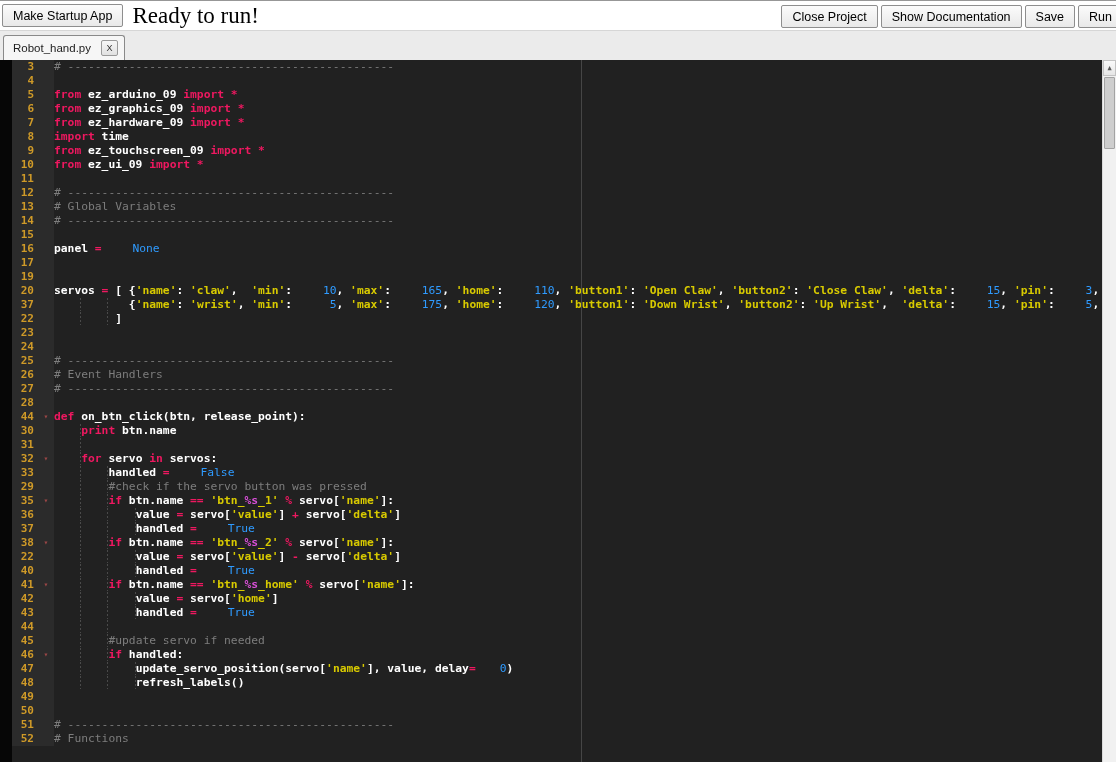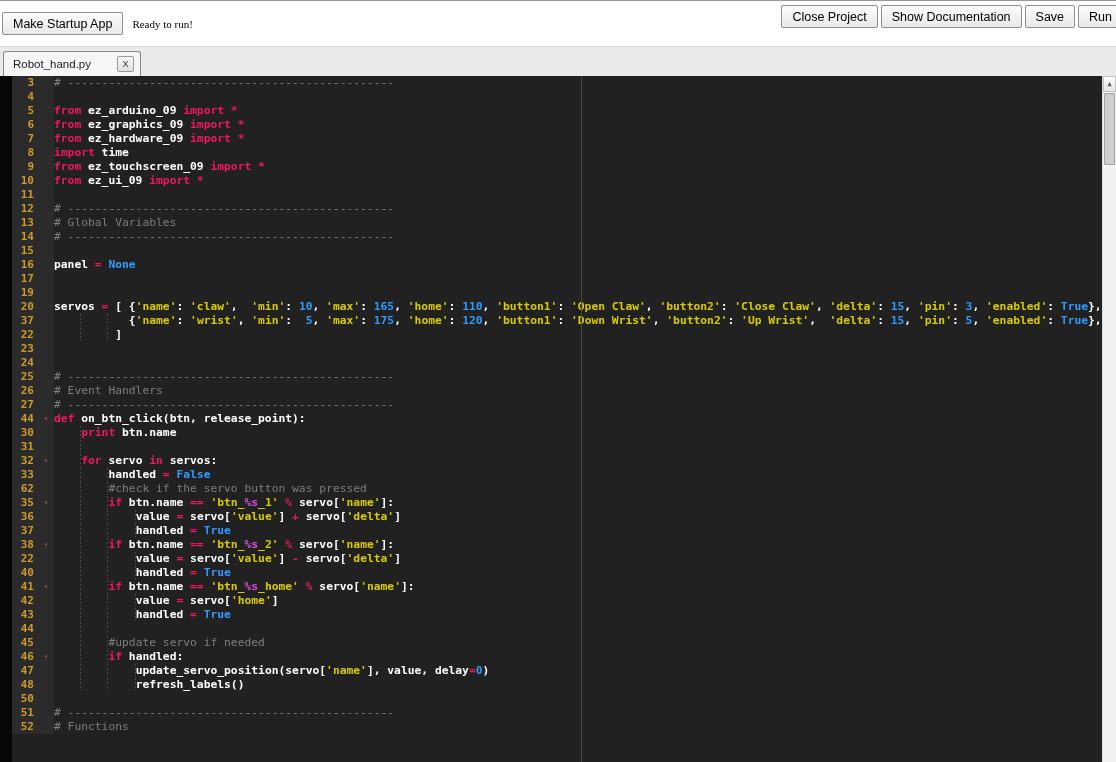--- a/index.html
+++ b/index.html
@@ -4,33 +4,33 @@
 <style>
   :root{
     --ed-bg:#212121; --gut-bg:#2b2b2b; --strip:#060606; --ln:#cf9a28;
     --cm:#7d7d7d; --kw:#ee1860; --str:#d8ca00; --num:#2f9bff; --fmt:#d84fd8;
     --pl:#ffffff; --guide:#4a4a4a; --margin:#464646; --fold:#9c4747;
   }
   *{margin:0;padding:0;box-sizing:border-box;}
   html,body{width:1116px;height:762px;overflow:hidden;background:#fff;
     font-family:"Liberation Sans",sans-serif;}
   
-  .toolbar{height:47px;background:#ffffff;border-top:1px solid #979797;
+  .toolbar{height:31px;background:#ffffff;border-top:1px solid #979797;
     border-bottom:1px solid #d6d6d6;display:flex;align-items:center;
     padding-left:2px;position:relative;overflow:hidden;}
   .btn{font-family:"Liberation Sans",sans-serif;font-size:12.5px;color:#000;
     background:linear-gradient(#fbfbfb,#e9e9e9);border:1px solid #8e8e8e;
     border-radius:2px;padding:0 10px;height:23px;cursor:default;white-space:nowrap;}
-  .status{font-family:"Liberation Serif",serif;font-size:11px;color:#000;margin-left:9px;}
+  .status{font-family:"Liberation Serif",serif;font-size:23px;color:#000;margin-left:9px;}
   .toolbar-right{position:absolute;right:-7px;top:4px;display:flex;gap:3px;}
   
   .tabbar{height:29px;background:#ebebeb;position:relative;}
   .tab{position:absolute;left:3px;bottom:0;height:25px;background:#f6f6f6;
     border:1px solid #898989;border-bottom:none;border-radius:3px 3px 0 0;
-    display:flex;align-items:center;padding:0 6px 0 9px;gap:26px;}
+    display:flex;align-items:center;padding:0 6px 0 9px;gap:10px;}
   .tab-label{font-size:11.5px;color:#222;}
   .tab-close{width:17px;height:16px;border:1px solid #9a9a9a;border-radius:2px;
     background:linear-gradient(#f7f7f7,#e1e1e1);font-size:9px;line-height:14px;
     text-align:center;color:#333;}
   
   .editor{position:relative;height:702px;background:var(--ed-bg);overflow:hidden;
     font-family:"DejaVu Sans Mono","Liberation Mono",monospace;
     font-size:11.3px;line-height:14px;}
   .left-strip{position:absolute;left:0;top:0;width:12px;height:100%;background:var(--strip);}
   .lines{position:absolute;left:12px;top:0;right:14px;}
@@ -38,21 +38,21 @@
   .ln{flex:none;width:26px;background:var(--gut-bg);color:var(--ln);text-align:right;
     padding-right:4px;font-size:11px;font-weight:bold;}
   .fold{flex:none;width:16px;background:var(--gut-bg);color:var(--fold);
     font-size:8px;line-height:14px;text-align:center;}
   .code{flex:1;white-space:pre;overflow:hidden;}
   .ind{background-image:linear-gradient(to bottom,var(--guide) 0 2px,transparent 2px 4px);
     background-size:1px 4px;background-repeat:repeat-y;background-position:100% 0;}
   .tk-pl{color:var(--pl);font-weight:bold;}
   .tk-kw,.tk-op{color:var(--kw);font-weight:bold;}
   .tk-str{color:var(--str);font-weight:bold;}
-  .tk-num,.tk-lit{color:var(--num);font-weight:bold;}
+  .tk-num,.tk-lit{color:var(--num);font-weight:normal;margin-left:24px;}
   .tk-fmt{color:var(--fmt);font-weight:bold;}
   .tk-cm{color:var(--cm);font-weight:normal;}
   .margin-line{position:absolute;left:581px;top:0;width:1px;height:100%;
     background:var(--margin);}
   
   .sb{position:absolute;right:0;top:0;width:14px;height:100%;background:#f1f1f1;
     border-left:1px solid #dadada;}
   .sb-up{position:absolute;top:0;left:0;width:13px;height:16px;
     background:linear-gradient(#fafafa,#e6e6e6);border:1px solid #c3c3c3;
     font-size:7px;line-height:14px;text-align:center;color:#5a5a5a;}
@@ -197,20 +197,25 @@
         <span class="ln">26</span>
         <span class="fold"></span>
         <span class="code"><span class="tk-cm"># Event Handlers</span></span>
       </div>
       <div class="row">
         <span class="ln">27</span>
         <span class="fold"></span>
         <span class="code"><span class="tk-cm"># ------------------------------------------------</span></span>
       </div>
       <div class="row">
+        <span class="ln">28</span>
+        <span class="fold"></span>
+        <span class="code"></span>
+      </div>
+      <div class="row">
         <span class="ln">44</span>
         <span class="fold">▾</span>
         <span class="code"><span class="tk-kw">def </span><span class="tk-pl">on_btn_click(btn, release_point):</span></span>
       </div>
       <div class="row">
         <span class="ln">30</span>
         <span class="fold"></span>
         <span class="code"><span class="ind">    </span><span class="tk-kw">print </span><span class="tk-pl">btn.name</span></span>
       </div>
       <div class="row">
@@ -222,21 +227,21 @@
         <span class="ln">32</span>
         <span class="fold">▾</span>
         <span class="code"><span class="ind">    </span><span class="tk-kw">for </span><span class="tk-pl">servo </span><span class="tk-kw">in </span><span class="tk-pl">servos:</span></span>
       </div>
       <div class="row">
         <span class="ln">33</span>
         <span class="fold"></span>
         <span class="code"><span class="ind">    </span><span class="ind">    </span><span class="tk-pl">handled </span><span class="tk-op">= </span><span class="tk-lit">False</span></span>
       </div>
       <div class="row">
-        <span class="ln">62</span>
+        <span class="ln">29</span>
         <span class="fold"></span>
         <span class="code"><span class="ind">    </span><span class="ind">    </span><span class="tk-cm">#check if the servo button was pressed</span></span>
       </div>
       <div class="row">
         <span class="ln">35</span>
         <span class="fold">▾</span>
         <span class="code"><span class="ind">    </span><span class="ind">    </span><span class="tk-kw">if </span><span class="tk-pl">btn.name </span><span class="tk-op">== </span><span class="tk-str">'btn_</span><span class="tk-fmt">%s</span><span class="tk-str">_1'</span><span class="tk-pl"> </span><span class="tk-op">% </span><span class="tk-pl">servo[</span><span class="tk-str">'name'</span><span class="tk-pl">]:</span></span>
       </div>
       <div class="row">
         <span class="ln">36</span>
@@ -295,20 +300,25 @@
       </div>
       <div class="row">
         <span class="ln">47</span>
         <span class="fold"></span>
         <span class="code"><span class="ind">    </span><span class="ind">    </span><span class="ind">    </span><span class="tk-pl">update_servo_position(servo[</span><span class="tk-str">'name'</span><span class="tk-pl">], value, delay</span><span class="tk-op">=</span><span class="tk-num">0</span><span class="tk-pl">)</span></span>
       </div>
       <div class="row">
         <span class="ln">48</span>
         <span class="fold"></span>
         <span class="code"><span class="ind">    </span><span class="ind">    </span><span class="ind">    </span><span class="tk-pl">refresh_labels()</span></span>
+      </div>
+      <div class="row">
+        <span class="ln">49</span>
+        <span class="fold"></span>
+        <span class="code"></span>
       </div>
       <div class="row">
         <span class="ln">50</span>
         <span class="fold"></span>
         <span class="code"></span>
       </div>
       <div class="row">
         <span class="ln">51</span>
         <span class="fold"></span>
         <span class="code"><span class="tk-cm"># ------------------------------------------------</span></span>

